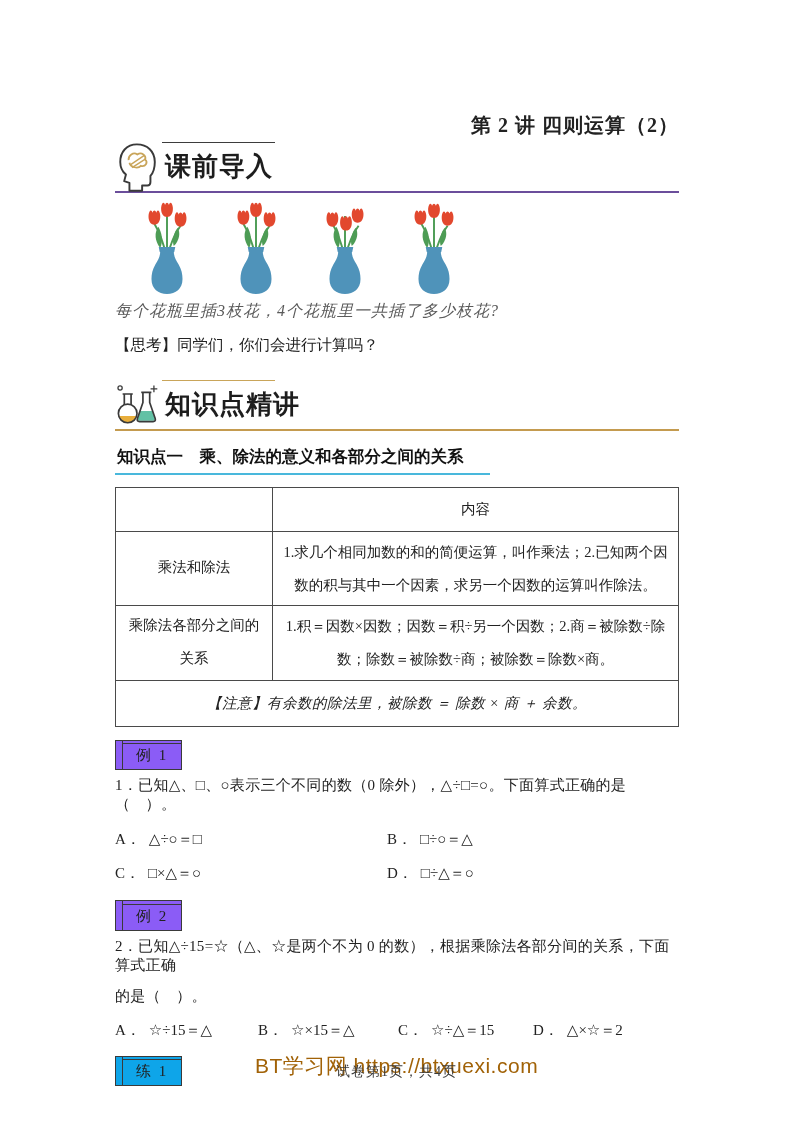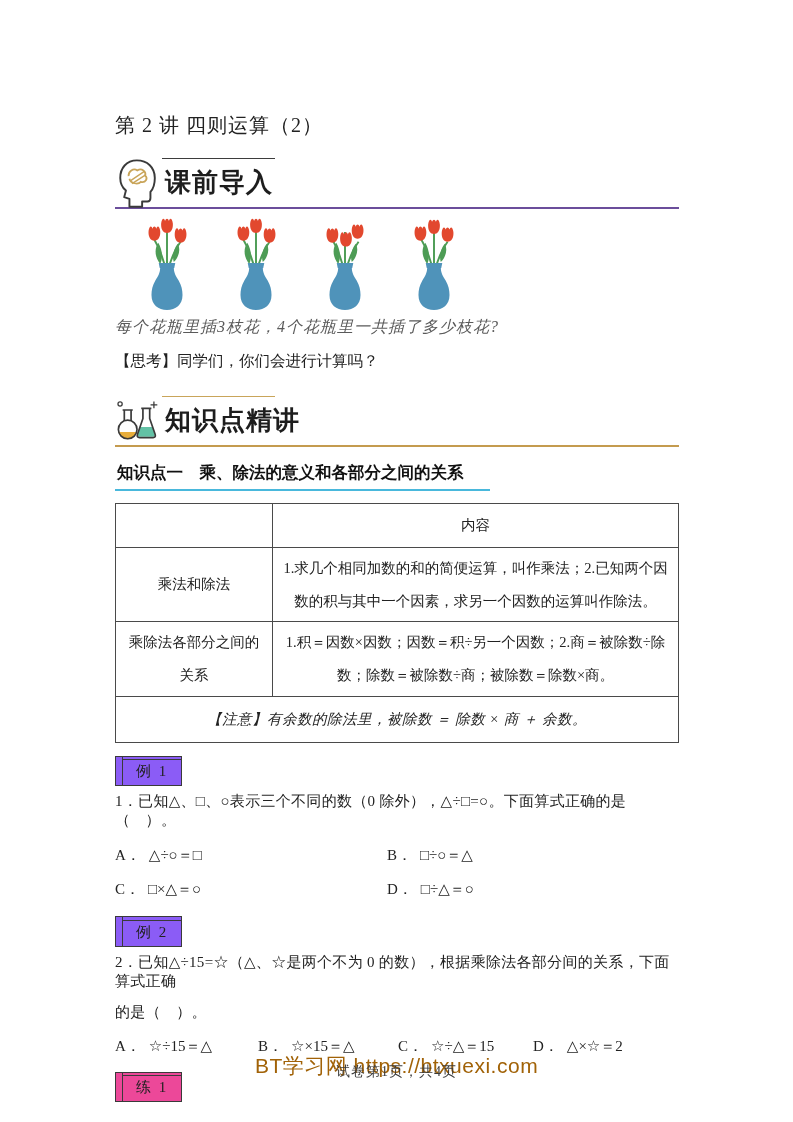--- a/index.html
+++ b/index.html
@@ -10,24 +10,23 @@
     margin:0 auto;
     background:#fff;
     font-family:"Liberation Serif","DejaVu Serif",serif;
     color:#222;
     overflow:hidden;
   }
   .content { padding:112px 114px 0 115px; }
 
   
   .doc-title {
-    text-align:left;
-    font-size:20px; font-weight:normal;
+    text-align:right;
+    font-size:20px; font-weight:bold;
     letter-spacing:1px;
-    margin-bottom:16px;
   }
 
   
   .section-banner {
     position:relative;
     height:54px;
     margin-bottom:2px;
   }
   .section-banner .banner-icon { position:absolute; left:0; top:2px; }
   .section-banner .over-line {
@@ -78,42 +77,42 @@
     border-collapse:collapse;
     margin-top:12px;
     font-size:14.5px;
   }
   .ktable td {
     border:1px solid #4a4a4a;
     text-align:center;
     vertical-align:middle;
     padding:4px 8px;
   }
-  .ktable .label-col { width:157px; }
+  .ktable .label-col { width:157px;font-family:Liberation Mono, monospace; }
   .ktable .hdr-row td { height:44px; }
   .ktable .body-row td { line-height:2.25; }
   .ktable .body-row { height:74px; }
   .ktable .note-row td { height:46px; letter-spacing:0.5px;font-style:italic; }
 
   
   .extag {
     display:inline-flex;
     border:1.2px solid #3a3a3a;
     background:#8b5cf6;
     margin-top:13px;
   }
   .extag .strip { width:7px; border-right:1.2px solid #3a3a3a; }
   .extag .body { padding-top:2.5px; }
   .extag .label {
     display:block;
     border-top:1.2px solid #3a3a3a;
     padding:2px 13px 4px 13px;
     font-size:15px; letter-spacing:2px;
   }
-  .extag.practice { background:#ec4899; }
+  .extag.practice { background:#0ea5e9; }
 
   .question { margin-top:3px; font-size:15px; letter-spacing:0.3px; }
   .q-line2 { margin-top:12px; }
 
   .options-2col {
     display:grid;
     grid-template-columns:272px auto;
     row-gap:15px;
     margin-top:16px;
     font-size:15px;

